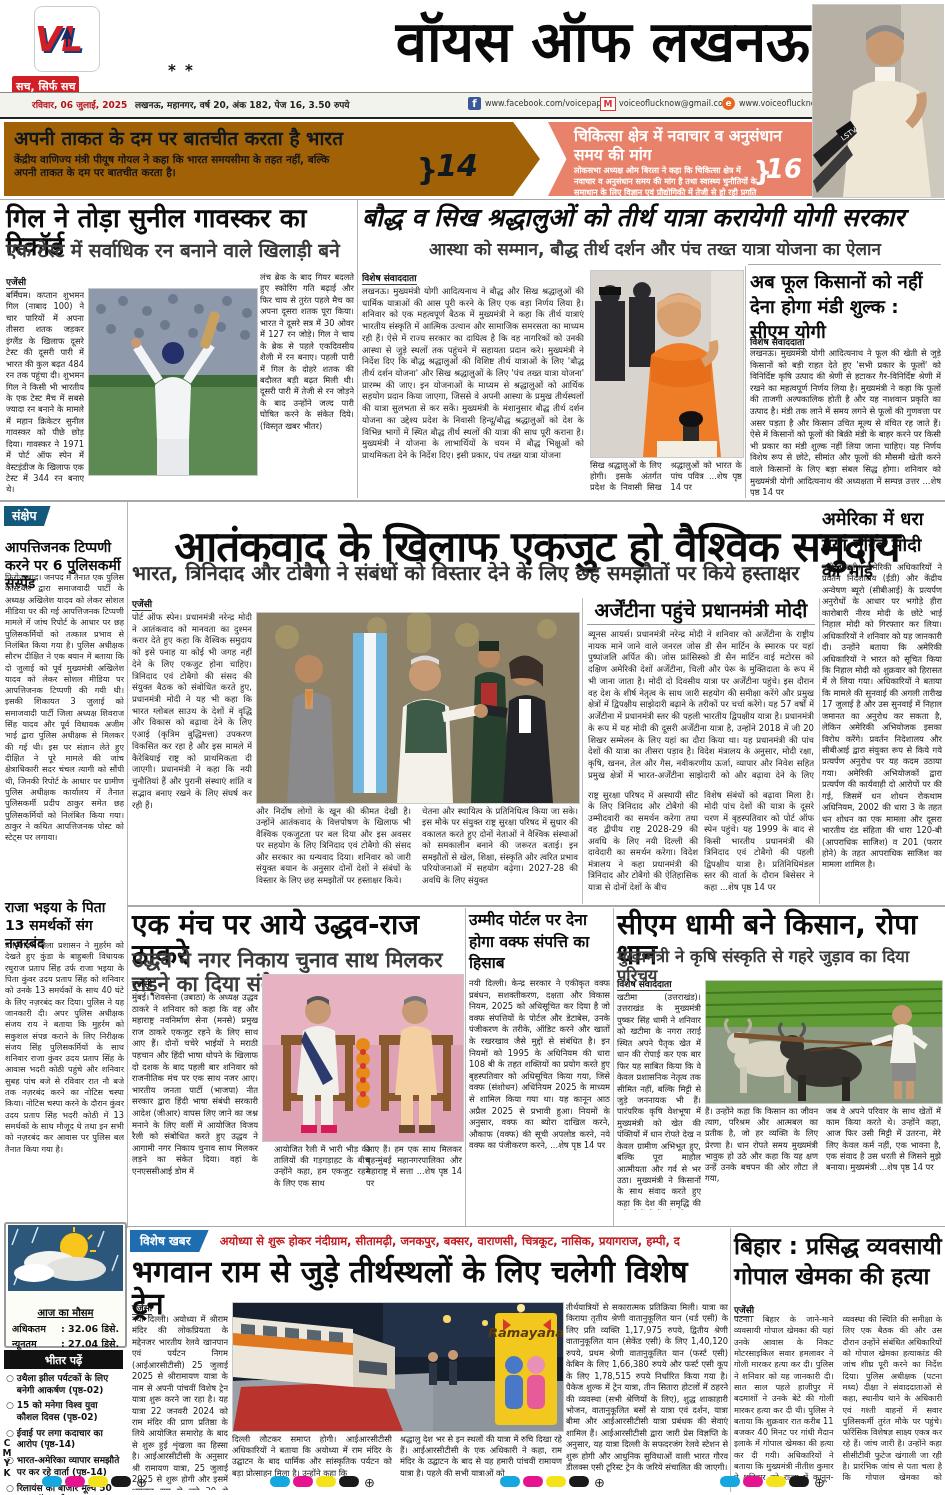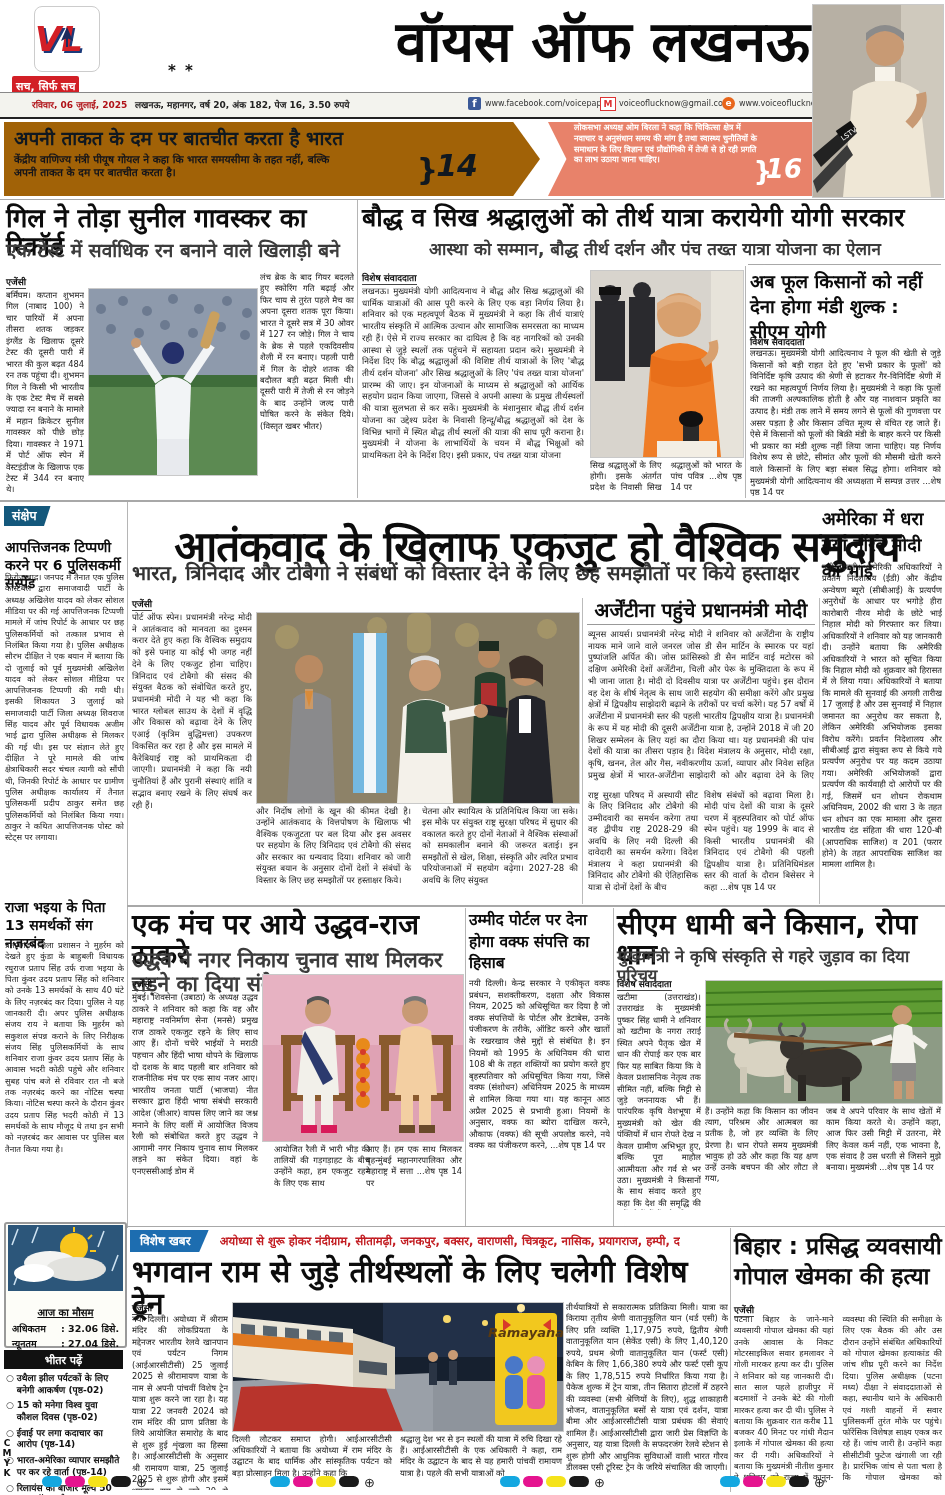--- a/index.html
+++ b/index.html
@@ -80,20 +80,21 @@
 
   <div class="abs" style="left:4px;top:122px;width:536px;height:74px;background:#a16207;
               clip-path:polygon(0 0,95% 0,100% 50%,95% 100%,0 100%);">
     <div style="margin:5px 10px 2px 10px;font-size:19px;font-weight:800;color:#101820;line-height:1.25;">अपनी ताकत के दम पर बातचीत करता है भारत</div>
     <div style="margin:1px 120px 0 10px;font-size:10.5px;font-weight:700;color:#15151a;line-height:1.3;width:330px;">केंद्रीय वाणिज्य मंत्री पीयूष गोयल ने कहा कि भारत समयसीमा के तहत नहीं, बल्कि अपनी ताकत के दम पर बातचीत करता है।</div>
     <span style="position:absolute;right:102px;top:30px;font-size:30px;font-weight:800;color:#101820;">}</span>
     <span style="position:absolute;right:62px;top:26px;font-size:30px;font-weight:800;font-style:italic;color:#101820;">14</span>
   </div>
   <div class="abs" style="left:548px;top:122px;width:264px;height:74px;background:#e8826a;
               clip-path:polygon(0 0,100% 0,100% 100%,0 100%,7% 50%);">
+    <div style="margin:5px 8px 2px 26px;font-size:15.5px;font-weight:800;color:#ffffff;line-height:1.2;">चिकित्सा क्षेत्र में नवाचार व अनुसंधान समय की मांग</div>
     <div style="margin:1px 52px 0 26px;font-size:8px;font-weight:700;color:#fff;line-height:1.35;">लोकसभा अध्यक्ष ओम बिरला ने कहा कि चिकित्सा क्षेत्र में नवाचार व अनुसंधान समय की मांग है तथा स्वास्थ्य चुनौतियों के समाधान के लिए विज्ञान एवं प्रौद्योगिकी में तेजी से हो रही प्रगति का लाभ उठाया जाना चाहिए।</div>
     <span style="position:absolute;right:40px;top:34px;font-size:26px;font-weight:800;color:#fff;">}</span>
     <span style="position:absolute;right:10px;top:32px;font-size:26px;font-weight:800;font-style:italic;color:#fff;">16</span>
   </div>
 
   <div class="abs hline" style="left:0;top:199px;width:945px;"></div>
 
   <div>
     <div class="abs hl" style="left:6px;top:204px;width:350px;font-size:26px;">गिल ने तोड़ा सुनील गावस्कर का रिकॉर्ड</div>
     <div class="abs sub" style="left:6px;top:240px;width:350px;font-size:19px;">एक टेस्ट में सर्वाधिक रन बनाने वाले खिलाड़ी बने</div>
@@ -128,21 +129,21 @@
         <circle cx="47" cy="54" r="5" fill="#c89a74"></circle>
         <rect x="68" y="150" width="32" height="36" fill="#e8eaee"></rect>
       </svg>
     </div>
     <div class="abs body-txt" style="left:260px;top:272px;width:94px;height:222px;font-size:8.3px;">लंच ब्रेक के बाद गियर बदलते हुए स्कोरिंग गति बढ़ाई और फिर चाय से तुरंत पहले मैच का अपना दूसरा शतक पूरा किया। भारत ने दूसरे सत्र में 30 ओवर में 127 रन जोड़े। गिल ने चाय के ब्रेक से पहले एकदिवसीय शैली में रन बनाए। पहली पारी में गिल के दोहरे शतक की बदौलत बड़ी बढ़त मिली थी। दूसरी पारी में तेजी से रन जोड़ने के बाद उन्होंने जल्द पारी घोषित करने के संकेत दिये। (विस्तृत खबर भीतर)</div>
   </div>
 
   <div class="abs vline" style="left:357px;top:200px;height:298px;"></div>
 
   <div>
-    <div class="abs hl" style="left:362px;top:204px;width:580px;font-size:25px;">बौद्ध व सिख श्रद्धालुओं को तीर्थ यात्रा करायेगी योगी सरकार</div>
+    <div class="abs hl" style="left:362px;top:204px;width:580px;font-size:25px;font-style:italic;">बौद्ध व सिख श्रद्धालुओं को तीर्थ यात्रा करायेगी योगी सरकार</div>
     <div class="abs sub" style="left:385px;top:240px;width:540px;font-size:17px;text-align:center;">आस्था को सम्मान, बौद्ध तीर्थ दर्शन और पंच तख्त यात्रा योजना का ऐलान</div>
     <div class="abs" style="left:362px;top:266px;"><span class="byline">विशेष संवाददाता</span></div>
     <div class="abs body-txt" style="left:362px;top:286px;width:222px;height:208px;font-size:8.5px;">लखनऊ। मुख्यमंत्री योगी आदित्यनाथ ने बौद्ध और सिख श्रद्धालुओं की धार्मिक यात्राओं की आस पूरी करने के लिए एक बड़ा निर्णय लिया है। शनिवार को एक महत्वपूर्ण बैठक में मुख्यमंत्री ने कहा कि तीर्थ यात्राएं भारतीय संस्कृति में आत्मिक उत्थान और सामाजिक समरसता का माध्यम रही हैं। ऐसे में राज्य सरकार का दायित्व है कि वह नागरिकों को उनकी आस्था से जुड़े स्थलों तक पहुंचने में सहायता प्रदान करे। मुख्यमंत्री ने निर्देश दिए कि बौद्ध श्रद्धालुओं की विशिष्ट तीर्थ यात्राओं के लिए 'बौद्ध तीर्थ दर्शन योजना' और सिख श्रद्धालुओं के लिए 'पंच तख्त यात्रा योजना' प्रारम्भ की जाए। इन योजनाओं के माध्यम से श्रद्धालुओं को आर्थिक सहयोग प्रदान किया जाएगा, जिससे वे अपनी आस्था के प्रमुख तीर्थस्थलों की यात्रा सुलभता से कर सकें। मुख्यमंत्री के मंशानुसार बौद्ध तीर्थ दर्शन योजना का उद्देश्य प्रदेश के निवासी हिन्दू/बौद्ध श्रद्धालुओं को देश के विभिन्न भागों में स्थित बौद्ध तीर्थ स्थलों की यात्रा की साध पूरी कराना है। मुख्यमंत्री ने योजना के लाभार्थियों के चयन में बौद्ध भिक्षुओं को प्राथमिकता देने के निर्देश दिए। इसी प्रकार, पंच तख्त यात्रा योजना</div>
     <div class="abs photo" style="left:590px;top:270px;width:152px;height:186px;">
       <svg width="152" height="186" viewBox="0 0 152 186">
         <rect width="152" height="186" fill="#d8d4cd"></rect>
         <rect x="120" y="0" width="32" height="186" fill="#e7e3da"></rect>
         <g fill="#2a2a2e">
             <rect x="4" y="30" width="30" height="80"></rect>
             <circle cx="19" cy="24" r="10"></circle>

